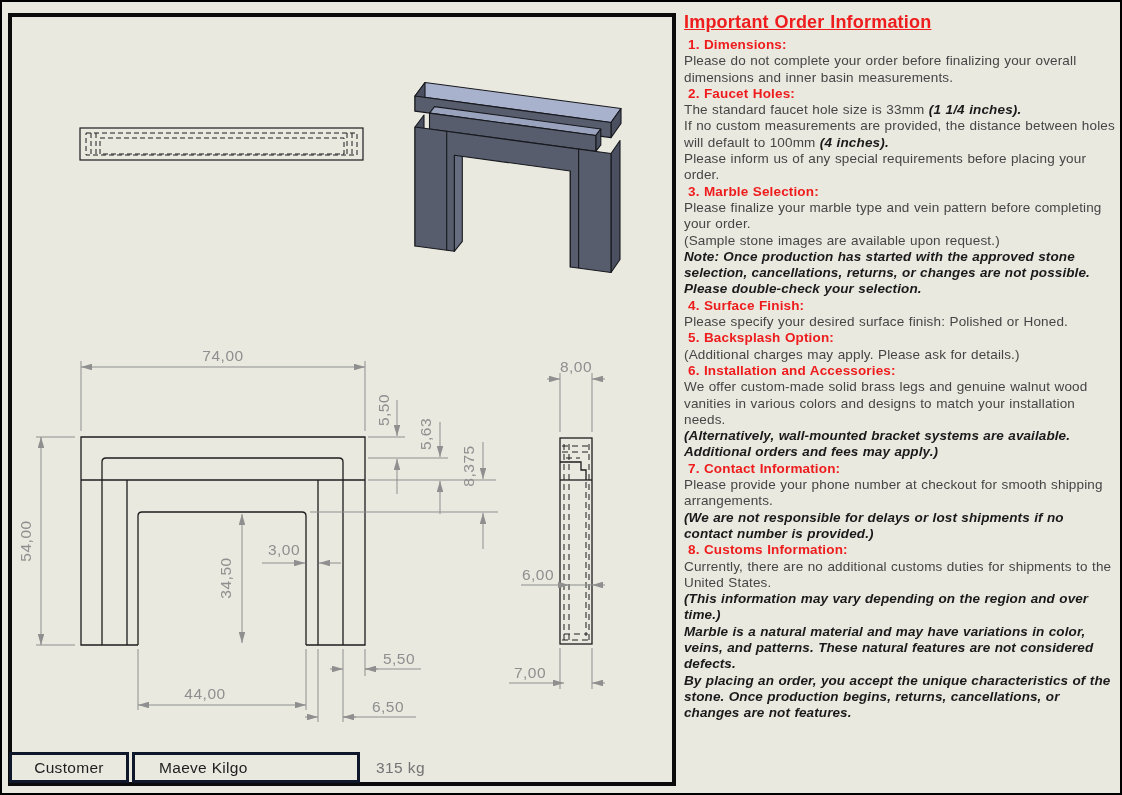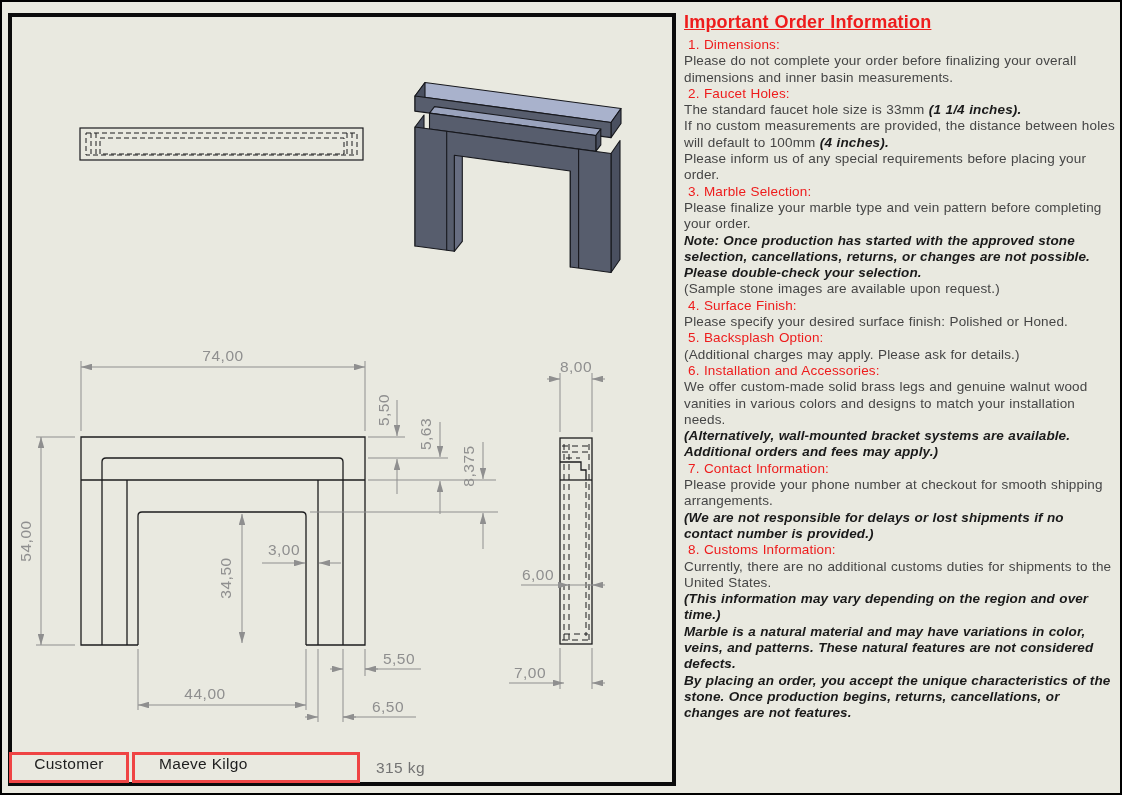--- a/index.html
+++ b/index.html
@@ -10,39 +10,39 @@
   }
   .page{position:absolute;inset:0;border:2px solid #000;box-sizing:border-box;}
   .drawing-border{
     position:absolute;left:8px;top:13px;width:668px;height:773px;
     border:4px solid #0b0b0b;box-sizing:border-box;
   }
   svg.sheet{position:absolute;left:0;top:0;}
   
   .tb-box{
     position:absolute;top:752px;height:31px;box-sizing:border-box;
-    border:3px solid #ef4444;display:flex;align-items:flex-start;
+    border:3px solid #0f172a;display:flex;align-items:center;
     font-size:15.5px;color:#1e1e1e;letter-spacing:.3px;background:var(--bg,#e9e9e0);
   }
   .tb-customer{left:9px;width:120px;justify-content:center;}
   .tb-name{left:132px;width:228px;padding-left:24px;}
   .tb-weight{
     position:absolute;left:376px;top:752px;height:31px;display:flex;align-items:center;
     font-size:15.5px;color:#737373;letter-spacing:.4px;
   }
   
   .panel{
     position:absolute;left:684px;top:8px;width:431px;
     font-size:13.5px;line-height:16.3px;letter-spacing:.15px;word-spacing:.5px;color:#454545;
   }
   .panel-title{
     color:var(--accent,#ee1c1c);font-weight:bold;font-size:18px;line-height:24px;
     letter-spacing:.2px;margin:2px 0 3px 0;text-decoration:underline;
   }
-  .sec-h{color:var(--accent,#ee1c1c);font-weight:normal;padding-left:4px;}
+  .sec-h{color:var(--accent,#ee1c1c);font-weight:bold;padding-left:4px;}
   .para{color:#454545;}
   .bi{font-weight:bold;font-style:italic;color:#1a1a1a;letter-spacing:.1px;}
   .bi-inline{font-weight:bold;font-style:italic;color:#1a1a1a;}
   text{font-family:"Liberation Sans", sans-serif;}
   .dimtxt{fill:var(--dim,#8f8f8f);font-size:15.5px;letter-spacing:.5px;}
 </style>
 </head>
 <body style="--bg: #e9e9e0; --accent: #ee1c1c; --ink: #1c1c1e; --dim: #8f8f8f; --face: #575d6d; --side: #4a5060; --top: #a9b2cc; --strip: #9aa3bd; --jamb: #676d81;">
 
 <div class="page"></div>
@@ -185,22 +185,22 @@
   <div class="panel-title">Important Order Information</div>
   <div id="sections">
       <div class="sec-h">1. Dimensions:</div>
       <div class="para">Please do not complete your order before finalizing your overall dimensions and inner basin measurements.</div>
       <div class="sec-h">2. Faucet Holes:</div>
       <div class="para">The standard faucet hole size is 33mm <span class="bi-inline">(1 1/4 inches).</span></div>
       <div class="para">If no custom measurements are provided, the distance between holes will default to 100mm <span class="bi-inline">(4 inches).</span></div>
       <div class="para">Please inform us of any special requirements before placing your order.</div>
       <div class="sec-h">3. Marble Selection:</div>
       <div class="para">Please finalize your marble type and vein pattern before completing your order.</div>
+      <div class="para">(Sample stone images are available upon request.)</div>
       <div class="para bi">Note: Once production has started with the approved stone selection, cancellations, returns, or changes are not possible. Please double-check your selection.</div>
-      <div class="para">(Sample stone images are available upon request.)</div>
       <div class="sec-h">4. Surface Finish:</div>
       <div class="para">Please specify your desired surface finish: Polished or Honed.</div>
       <div class="sec-h">5. Backsplash Option:</div>
       <div class="para">(Additional charges may apply. Please ask for details.)</div>
       <div class="sec-h">6. Installation and Accessories:</div>
       <div class="para">We offer custom-made solid brass legs and genuine walnut wood vanities in various colors and designs to match your installation needs.</div>
       <div class="para bi">(Alternatively, wall-mounted bracket systems are available. Additional orders and fees may apply.)</div>
       <div class="sec-h">7. Contact Information:</div>
       <div class="para">Please provide your phone number at checkout for smooth shipping arrangements.</div>
       <div class="para bi">(We are not responsible for delays or lost shipments if no contact number is provided.)</div>

